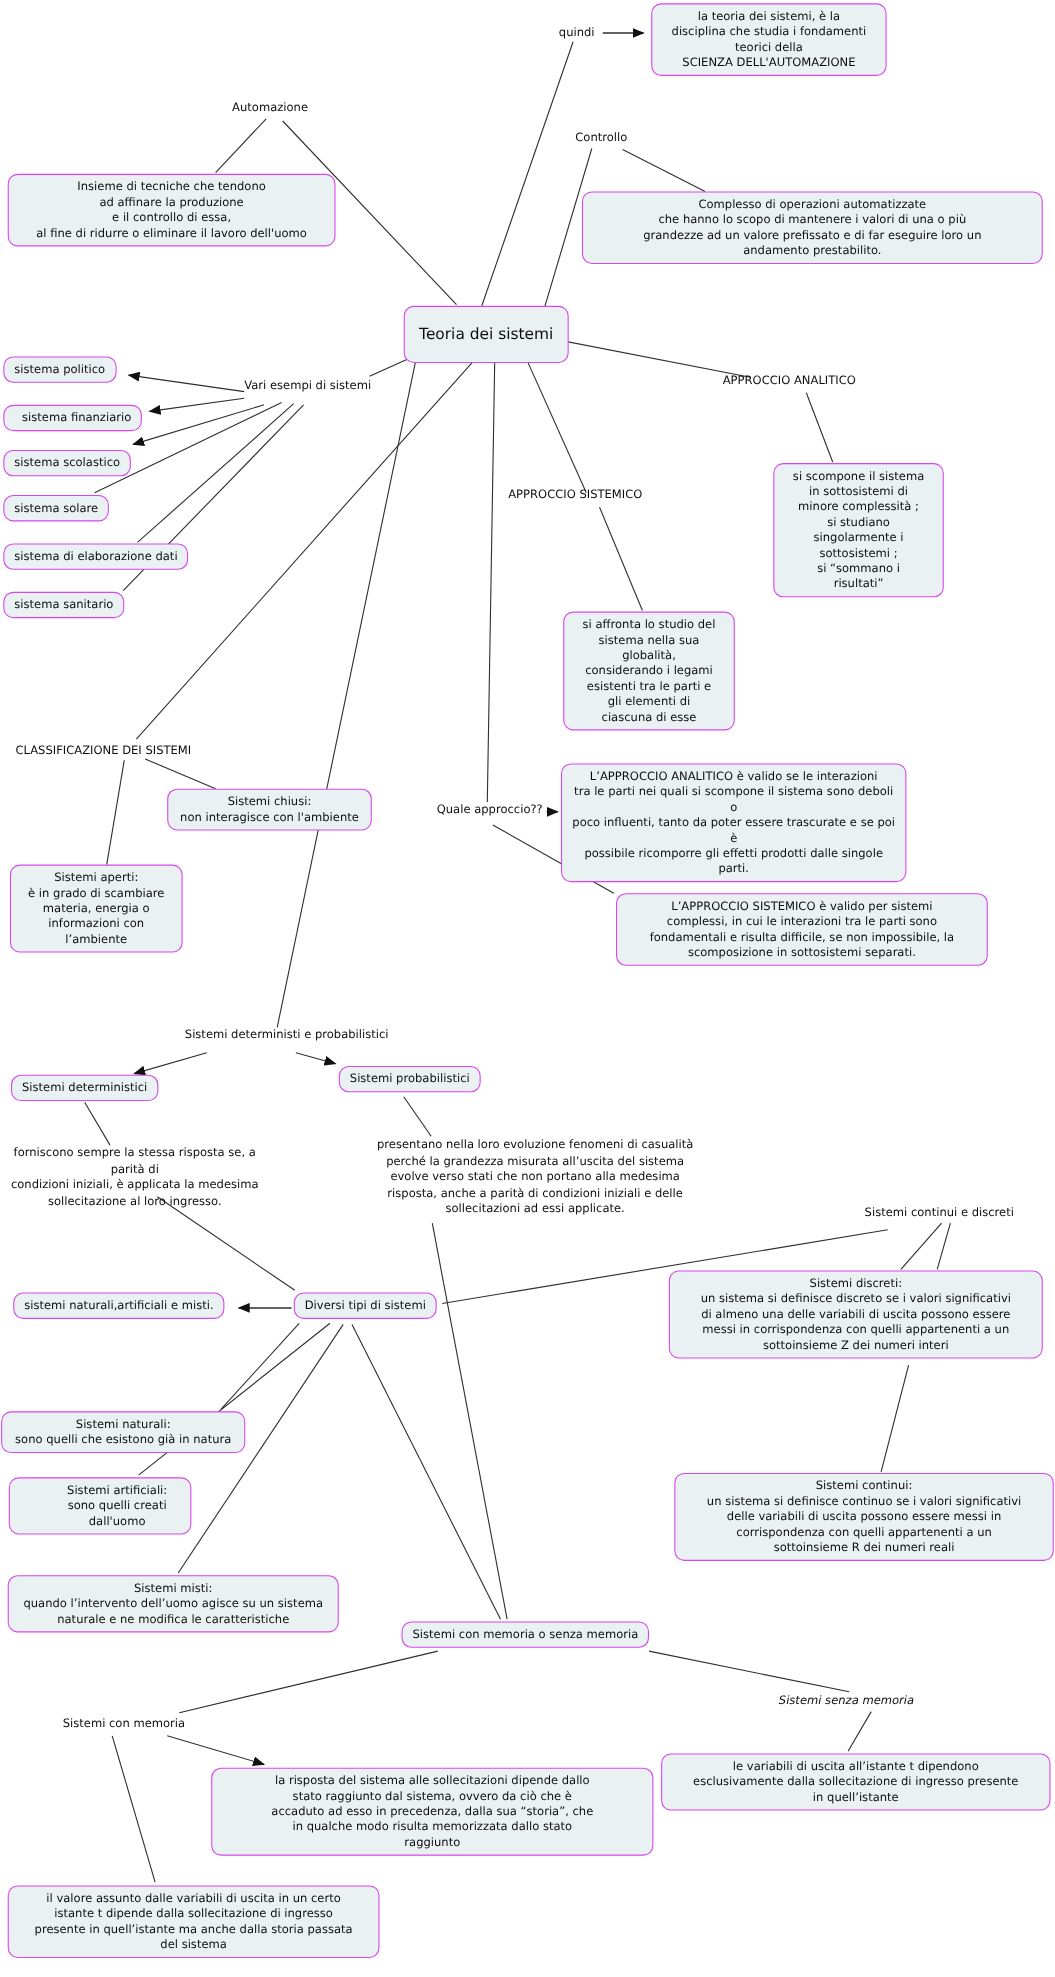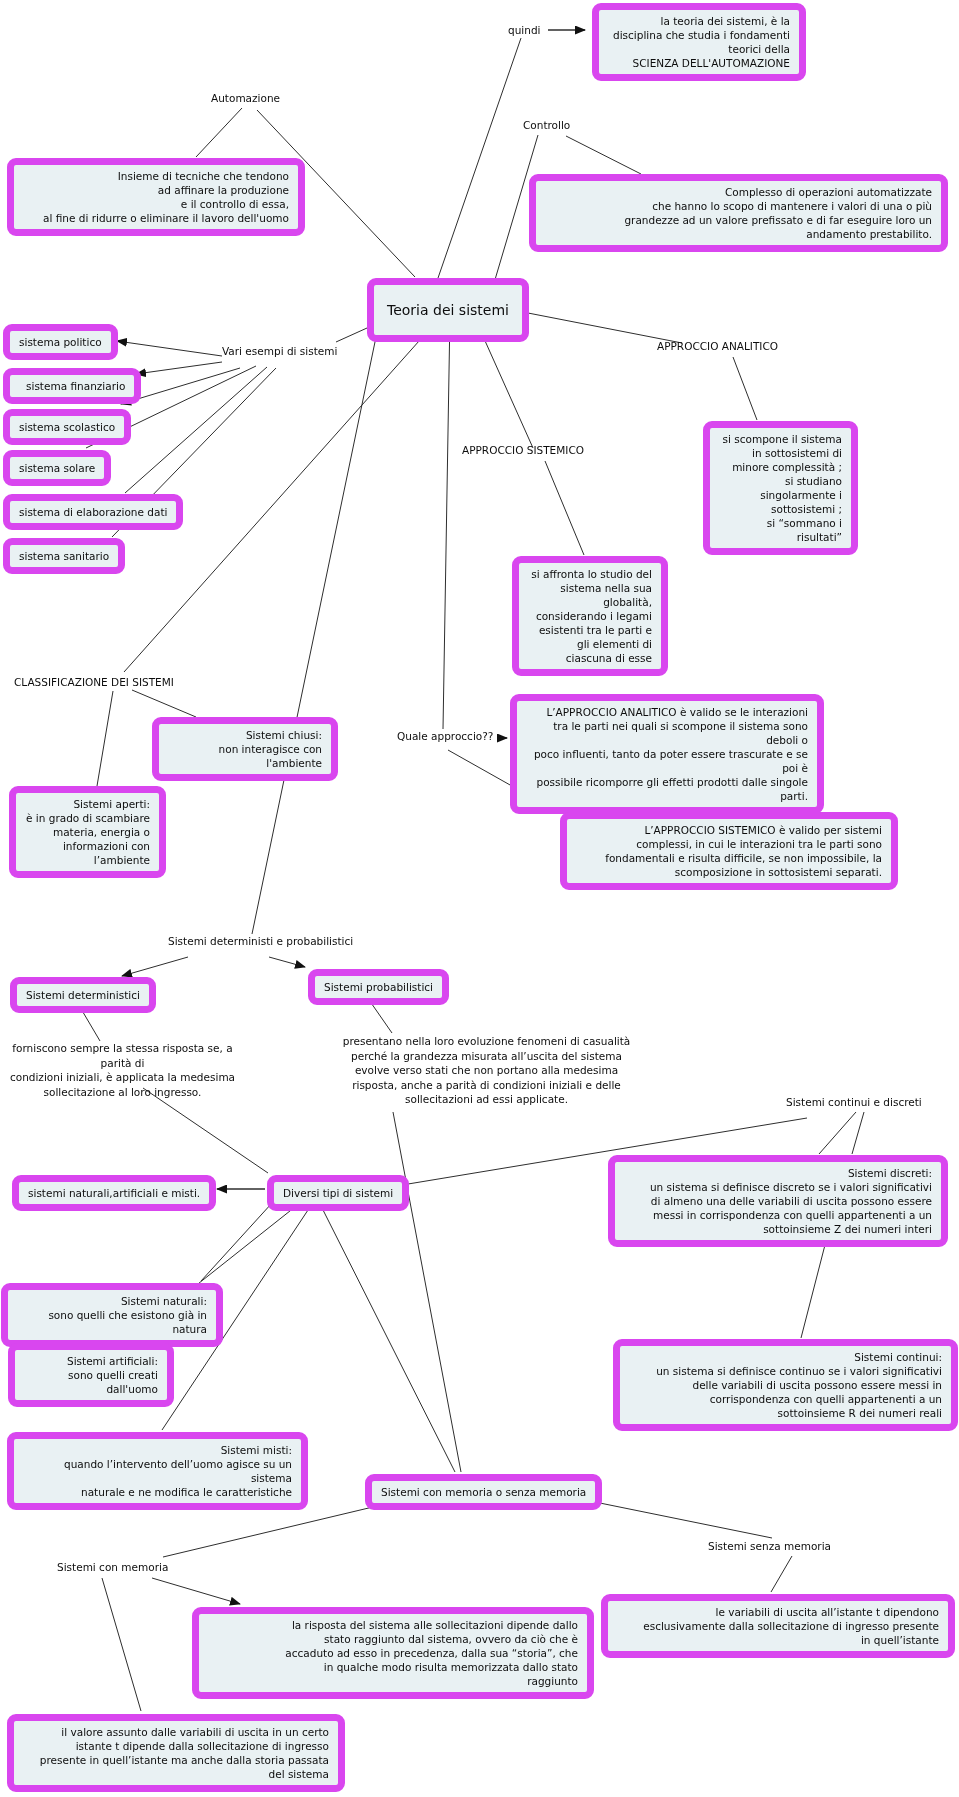--- a/index.html
+++ b/index.html
@@ -3,23 +3,23 @@
 <meta charset="utf-8">
 <style>
   html,body { margin:0; padding:0; background:#ffffff; }
   .canvas {
     position:relative; width:959px; height:1797px; background:#ffffff;
     font-family:"DejaVu Sans","Liberation Sans",sans-serif; overflow:hidden;
   }
   svg.edges { position:absolute; left:0; top:0; pointer-events:none; }
   .node {
     position:absolute; box-sizing:border-box;
-    background:#e9f1f3; border:7px solid #d946ef; border-radius:9px;
+    background:#e9f1f3; border:1px solid #d946ef; border-radius:9px;
     padding:4px 9px; font-size:10.5px; line-height:14px; color:#0d0d0d;
-    text-align:right; white-space:pre-line;
+    text-align:center; white-space:pre-line;
   }
   .node.fit { white-space:nowrap; }
   .node.hub { font-size:14px; padding:18px 13px; }
   .lbl {
     position:absolute; font-size:10.5px; color:#0d0d0d; white-space:nowrap;
   }
   .para {
     position:absolute; font-size:10.5px; line-height:14.5px; color:#0d0d0d;
     text-align:center; white-space:pre-line;
   }
@@ -181,21 +181,21 @@
   <div class="lbl" style="left:508px;top:24px;">quindi</div>
   <div class="lbl" style="left:211px;top:92px;">Automazione</div>
   <div class="lbl" style="left:523px;top:119px;">Controllo</div>
   <div class="lbl" style="left:222px;top:345px;">Vari esempi di sistemi</div>
   <div class="lbl" style="left:657px;top:340px;">APPROCCIO ANALITICO</div>
   <div class="lbl" style="left:462px;top:444px;">APPROCCIO SISTEMICO</div>
   <div class="lbl" style="left:14px;top:676px;">CLASSIFICAZIONE DEI SISTEMI</div>
   <div class="lbl" style="left:397px;top:730px;">Quale approccio??</div>
   <div class="lbl" style="left:168px;top:935px;">Sistemi deterministi e probabilistici</div>
   <div class="lbl" style="left:786px;top:1096px;">Sistemi continui e discreti</div>
-  <div class="lbl" style="left:708px;top:1540px;">Sistemi senza memoria</div>
+  <div class="lbl" style="left:708px;top:1540px;font-style:italic;">Sistemi senza memoria</div>
   <div class="lbl" style="left:57px;top:1561px;">Sistemi con memoria</div>
 
   <div class="para" style="left:0px;top:1041px;width:245px;">forniscono sempre la stessa risposta se, a parità di
 condizioni iniziali, è applicata la medesima
 sollecitazione al loro ingresso.</div>
   <div class="para" style="left:288px;top:1034px;width:397px;">presentano nella loro evoluzione fenomeni di casualità
 perché la grandezza misurata all’uscita del sistema
 evolve verso stati che non portano alla medesima
 risposta, anche a parità di condizioni iniziali e delle
 sollecitazioni ad essi applicate.</div>

